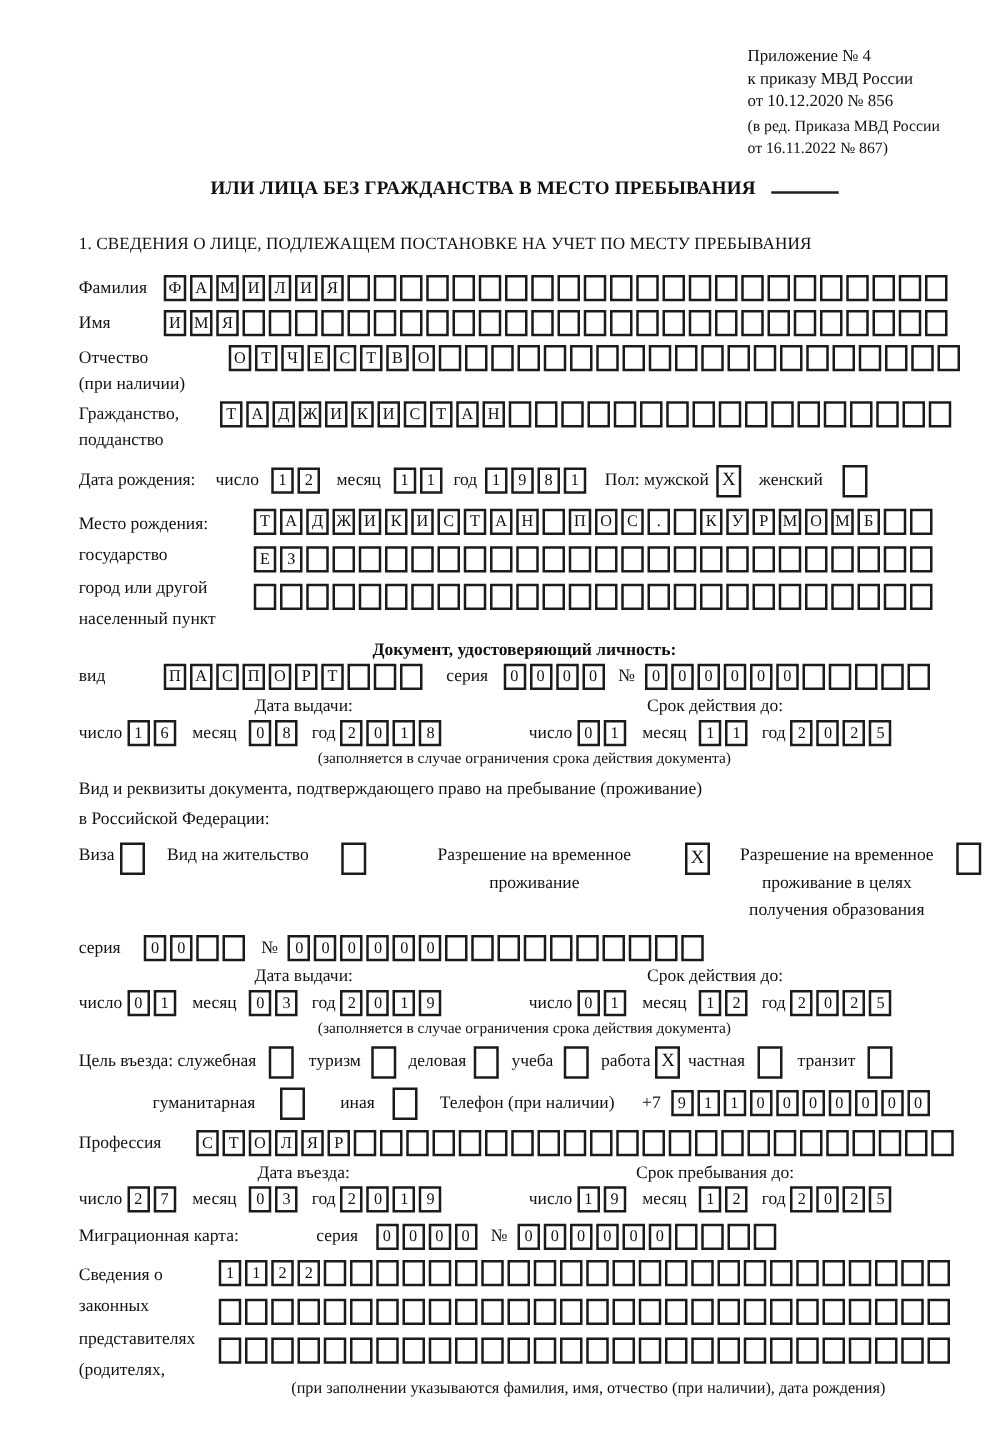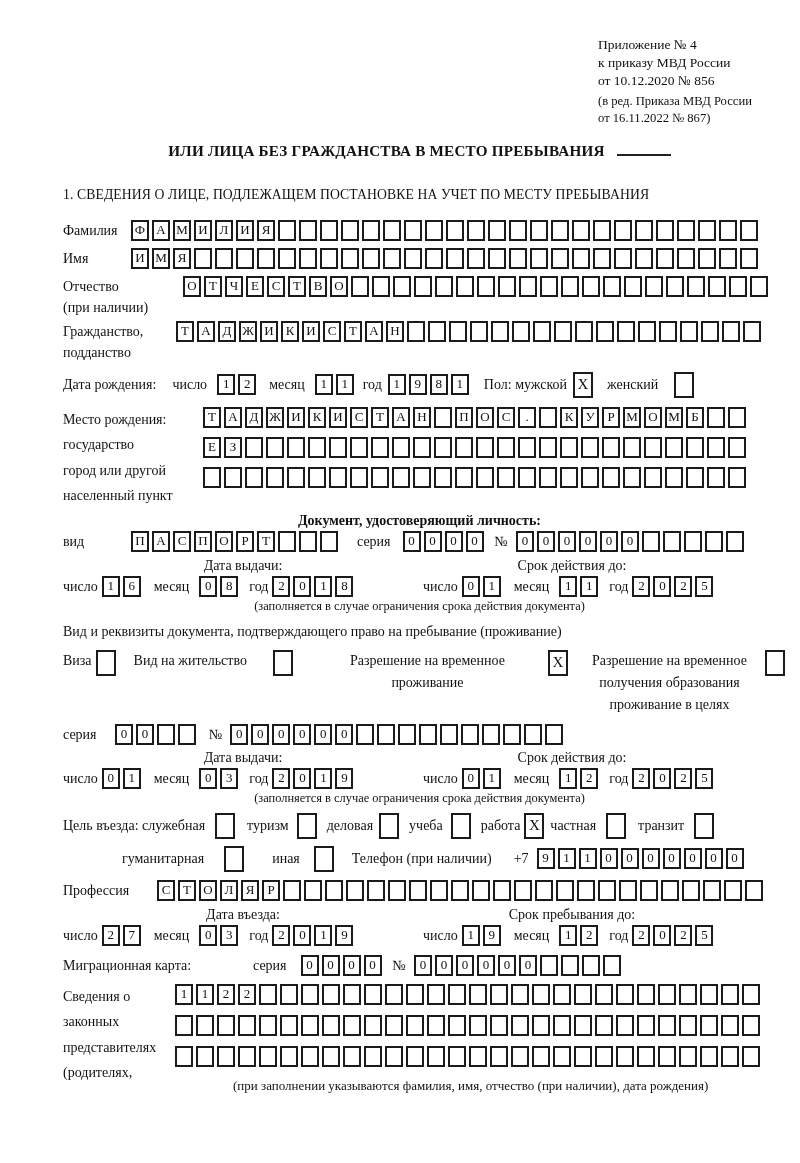--- a/index.html
+++ b/index.html
@@ -407,36 +407,37 @@
             <span class="cell">2</span>
             <span class="cell">5</span>
           </div>
       </div>
     </div>
     <div class="note">(заполняется в случае ограничения срока действия документа)</div>
   </div>
 
   <div style="font-size:14px; margin-top:6px; line-height:24px">
     <div>Вид и реквизиты документа, подтверждающего право на пребывание (проживание)</div>
+    <div>в Российской Федерации:</div>
   </div>
 
   <div class="frow" style="margin-top:6px">
     <span class="lbl">Виза</span>
     <span class="cb" style="margin-left:4px"></span>
     <span class="lbl" style="margin-left:18px">Вид на жительство</span>
     <span class="cb" style="margin-left:26px"></span>
     <span class="lbl ctr" style="margin-left:22px; width:225px">
       <div>Разрешение на временное</div>
       <div>проживание</div>
     </span>
     <span class="cb" style="margin-left:8px">X</span>
     <span class="lbl ctr" style="margin-left:14px; width:175px">
       <div>Разрешение на временное</div>
+      <div>проживание в целях</div>
       <div>получения образования</div>
-      <div>проживание в целях</div>
     </span>
     <span class="cb" style="margin-left:8px"></span>
   </div>
 
   <div class="frow vc" style="margin-top:8px">
     <span class="lbl" style="width:52px">серия</span>
     <div class="cells">
         <span class="cell">0</span>
         <span class="cell">0</span>
         <span class="cell"></span>

